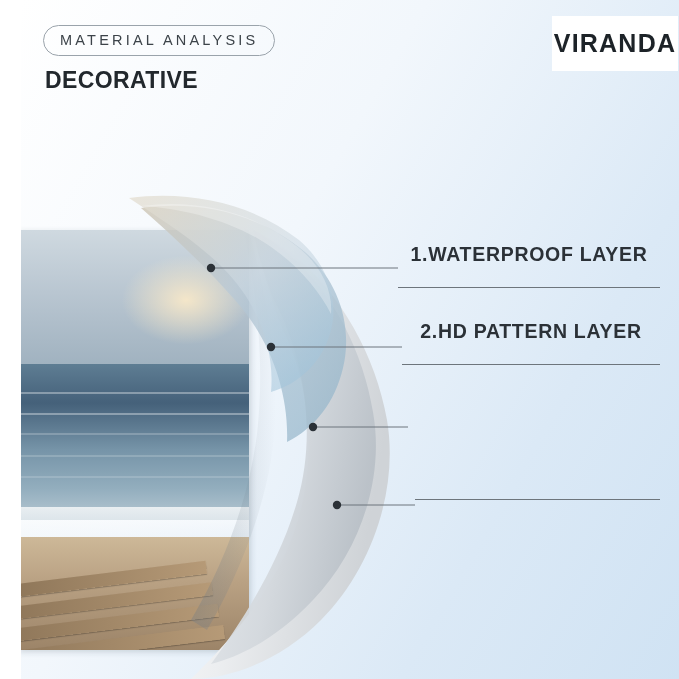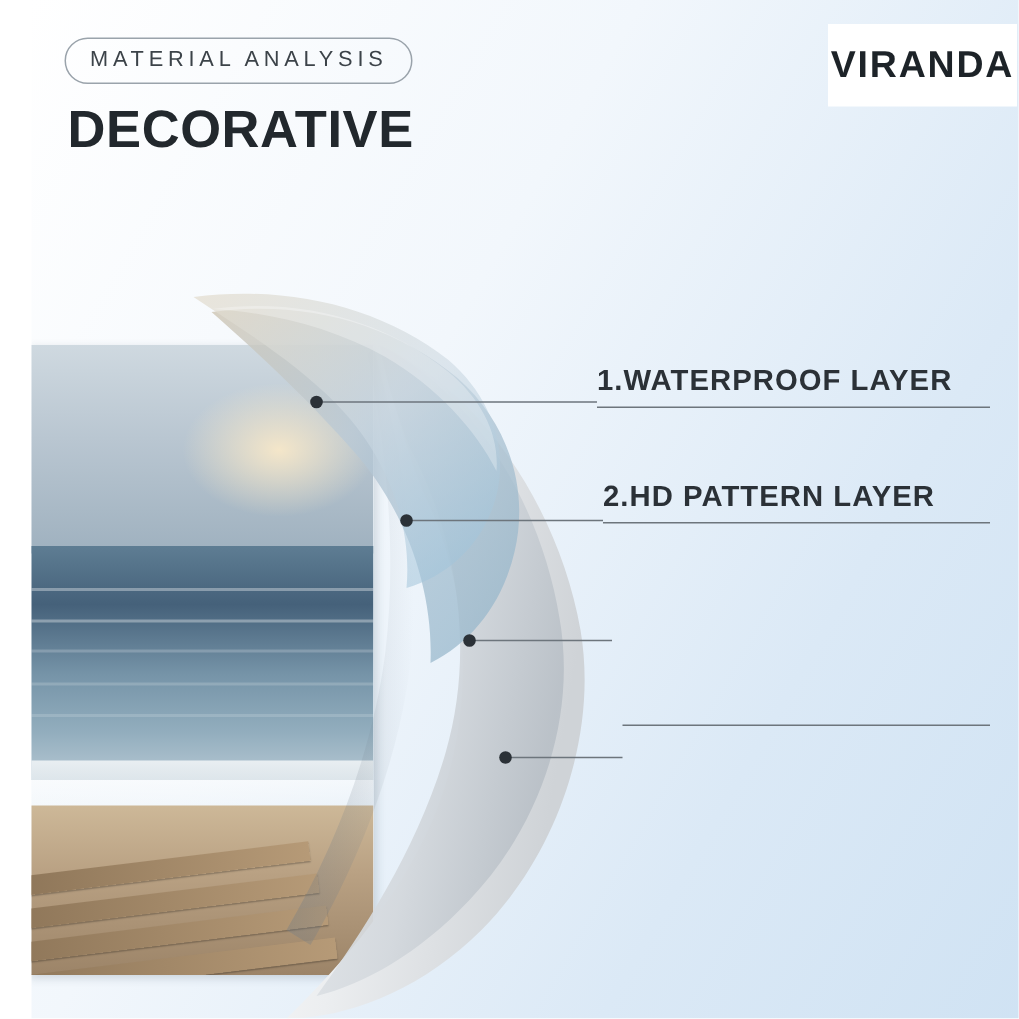--- a/index.html
+++ b/index.html
@@ -39,21 +39,21 @@
   .title-block {
     position: absolute;
     left: 24px;
     top: 68px;
     color: #22282d;
     font-weight: 700;
     letter-spacing: 0.5px;
     line-height: 1.08;
   }
   .title-line {
-    font-size: 35px;
+    font-size: 23px;
     font-weight: 700;
     letter-spacing: 0.4px;
     white-space: nowrap;
   }
   .title-line.l2 { margin-top: 9px; }
 
   .brand-box {
     position: absolute;
     right: 22px;
     top: 16px;
@@ -72,22 +72,22 @@
   }
 
   
   .callout {
     position: absolute;
     right: 40px;
     color: #2b3137;
     font-size: 19.5px;
     font-weight: 700;
     letter-spacing: 0.7px;
-    text-align: left;
-    padding-bottom: 6px;
+    text-align: center;
+    padding-bottom: 22px;
     white-space: nowrap;
   }
   .callout .rule {
     position: absolute;
     left: 0;
     right: 0;
     bottom: 0;
     height: 1px;
     background: #6d757c;
   }

